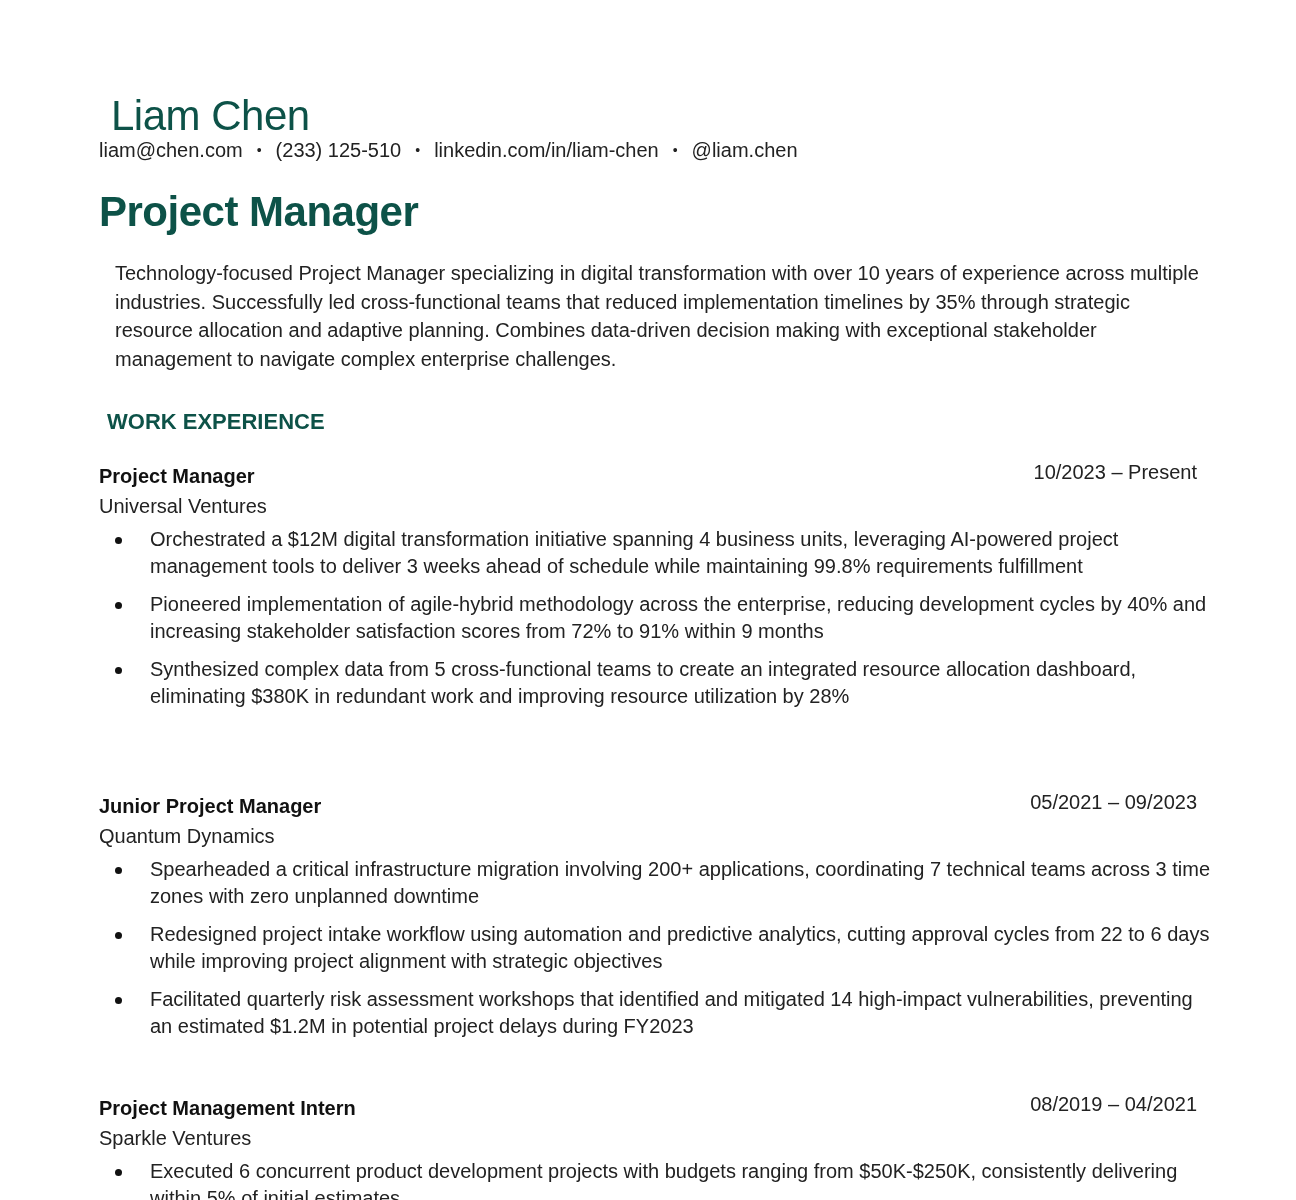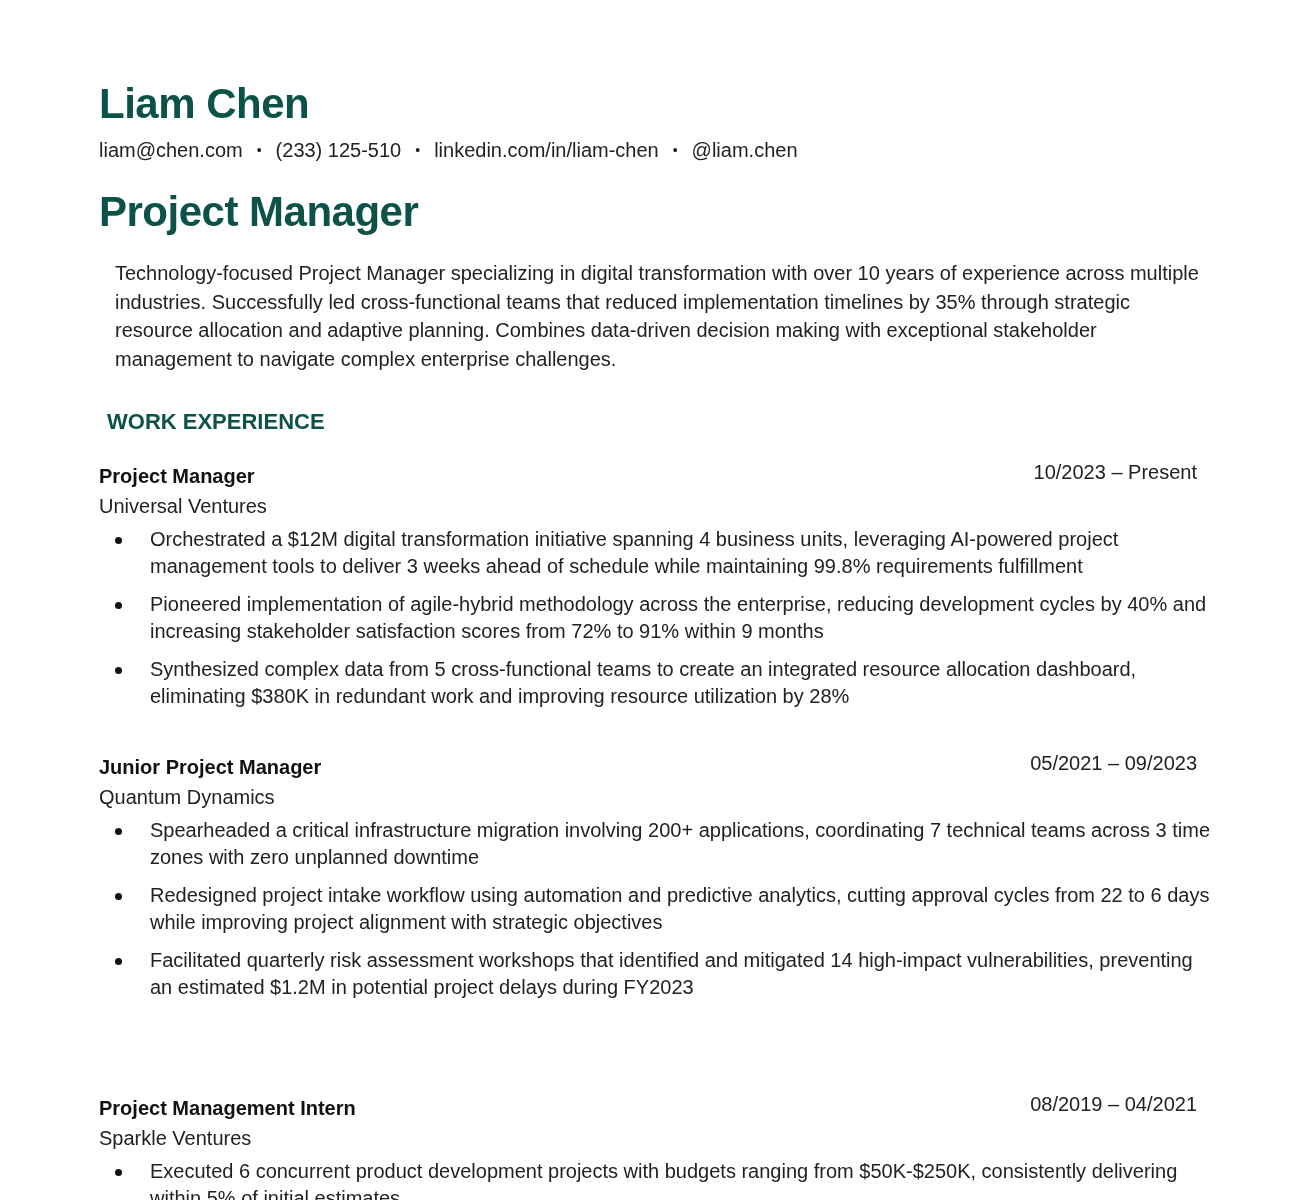--- a/index.html
+++ b/index.html
@@ -16,23 +16,23 @@
     }
     .page {
       position: relative;
       padding-left: 99px;
       width: 1098px;
     }
     .name {
       position: absolute;
       top: 78px;
       left: 99px;
-      margin: 0;
+      margin: 12px;
       font-size: 42px;
-      font-weight: bold;
+      font-weight: normal;
       color: #0d5248;
       letter-spacing: -0.5px;
       line-height: 52px;
     }
     .contact {
       position: absolute;
       top: 137px;
       left: 99px;
       font-size: 20px;
       line-height: 26px;
@@ -155,21 +155,21 @@
       <span class="job-dates">10/2023 – Present</span>
     </div>
     <div class="company">Universal Ventures</div>
     <ul class="bullets">
       <li><span class="dot"></span><span>Orchestrated a $12M digital transformation initiative spanning 4 business units, leveraging AI-powered project management tools to deliver 3 weeks ahead of schedule while maintaining 99.8% requirements fulfillment</span></li>
       <li><span class="dot"></span><span>Pioneered implementation of agile-hybrid methodology across the enterprise, reducing development cycles by 40% and increasing stakeholder satisfaction scores from 72% to 91% within 9 months</span></li>
       <li><span class="dot"></span><span>Synthesized complex data from 5 cross-functional teams to create an integrated resource allocation dashboard, eliminating $380K in redundant work and improving resource utilization by 28%</span></li>
     </ul>
   </div>
 
-  <div class="job" style="top:753px;">
+  <div class="job" style="top:792px;">
     <div class="job-head">
       <span class="job-title">Junior Project Manager</span>
       <span class="job-dates">05/2021 – 09/2023</span>
     </div>
     <div class="company">Quantum Dynamics</div>
     <ul class="bullets">
       <li><span class="dot"></span><span>Spearheaded a critical infrastructure migration involving 200+ applications, coordinating 7 technical teams across 3 time zones with zero unplanned downtime</span></li>
       <li><span class="dot"></span><span>Redesigned project intake workflow using automation and predictive analytics, cutting approval cycles from 22 to 6 days while improving project alignment with strategic objectives</span></li>
       <li><span class="dot"></span><span>Facilitated quarterly risk assessment workshops that identified and mitigated 14 high-impact vulnerabilities, preventing an estimated $1.2M in potential project delays during FY2023</span></li>
     </ul>

